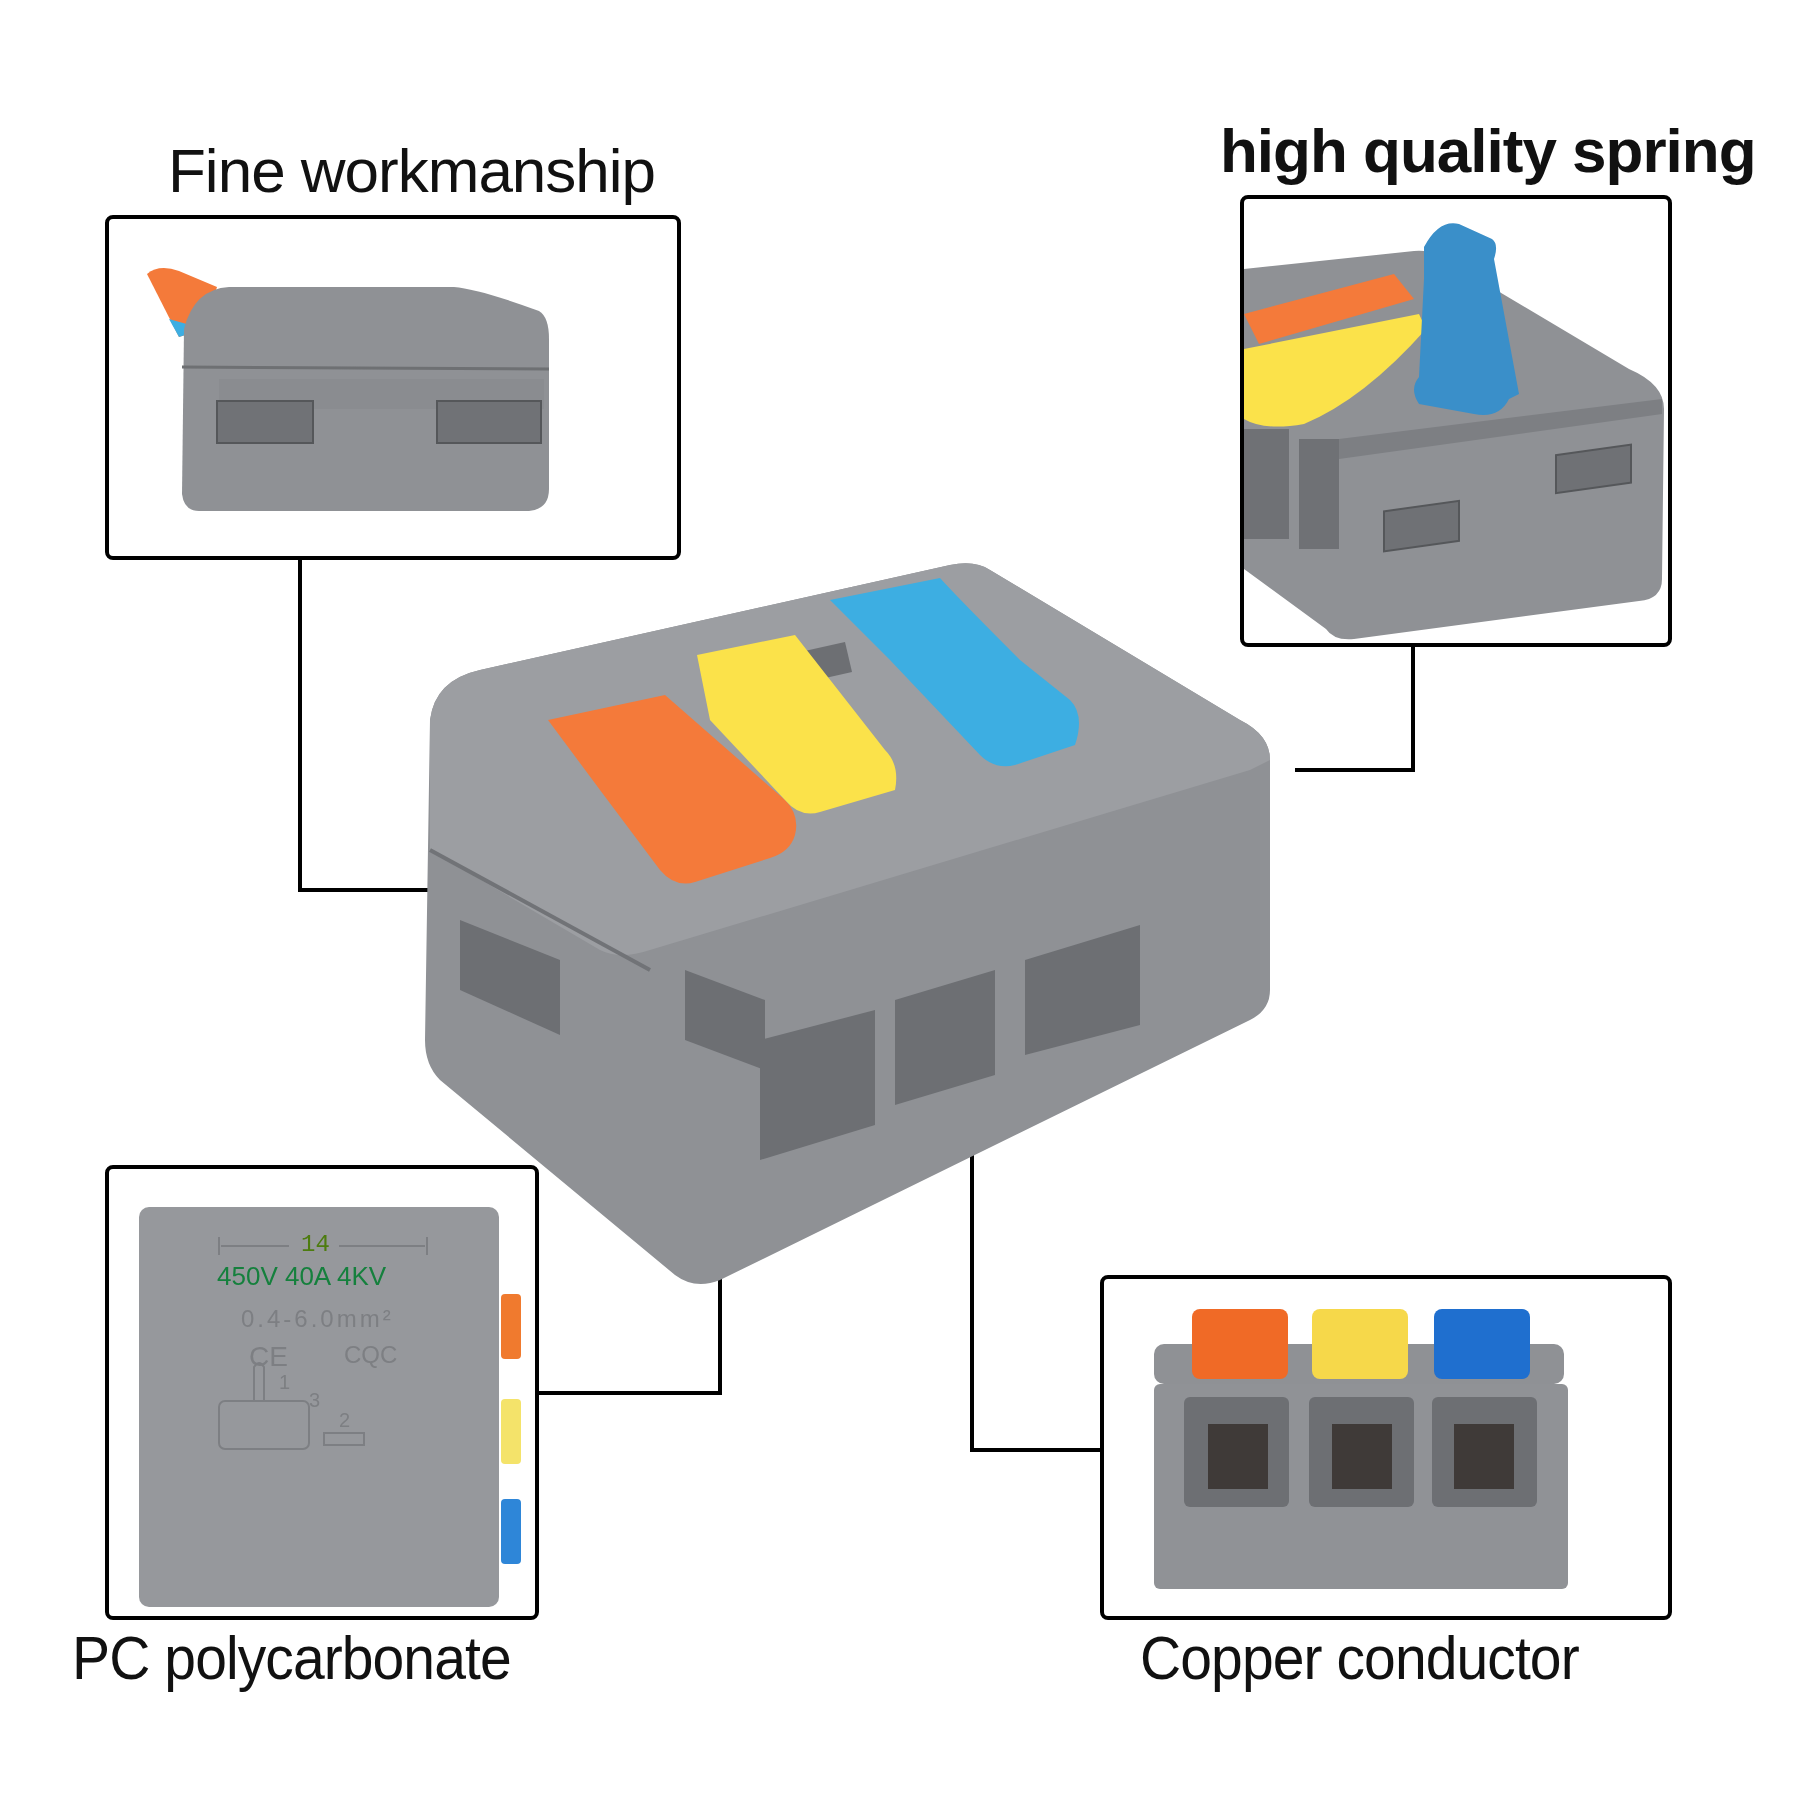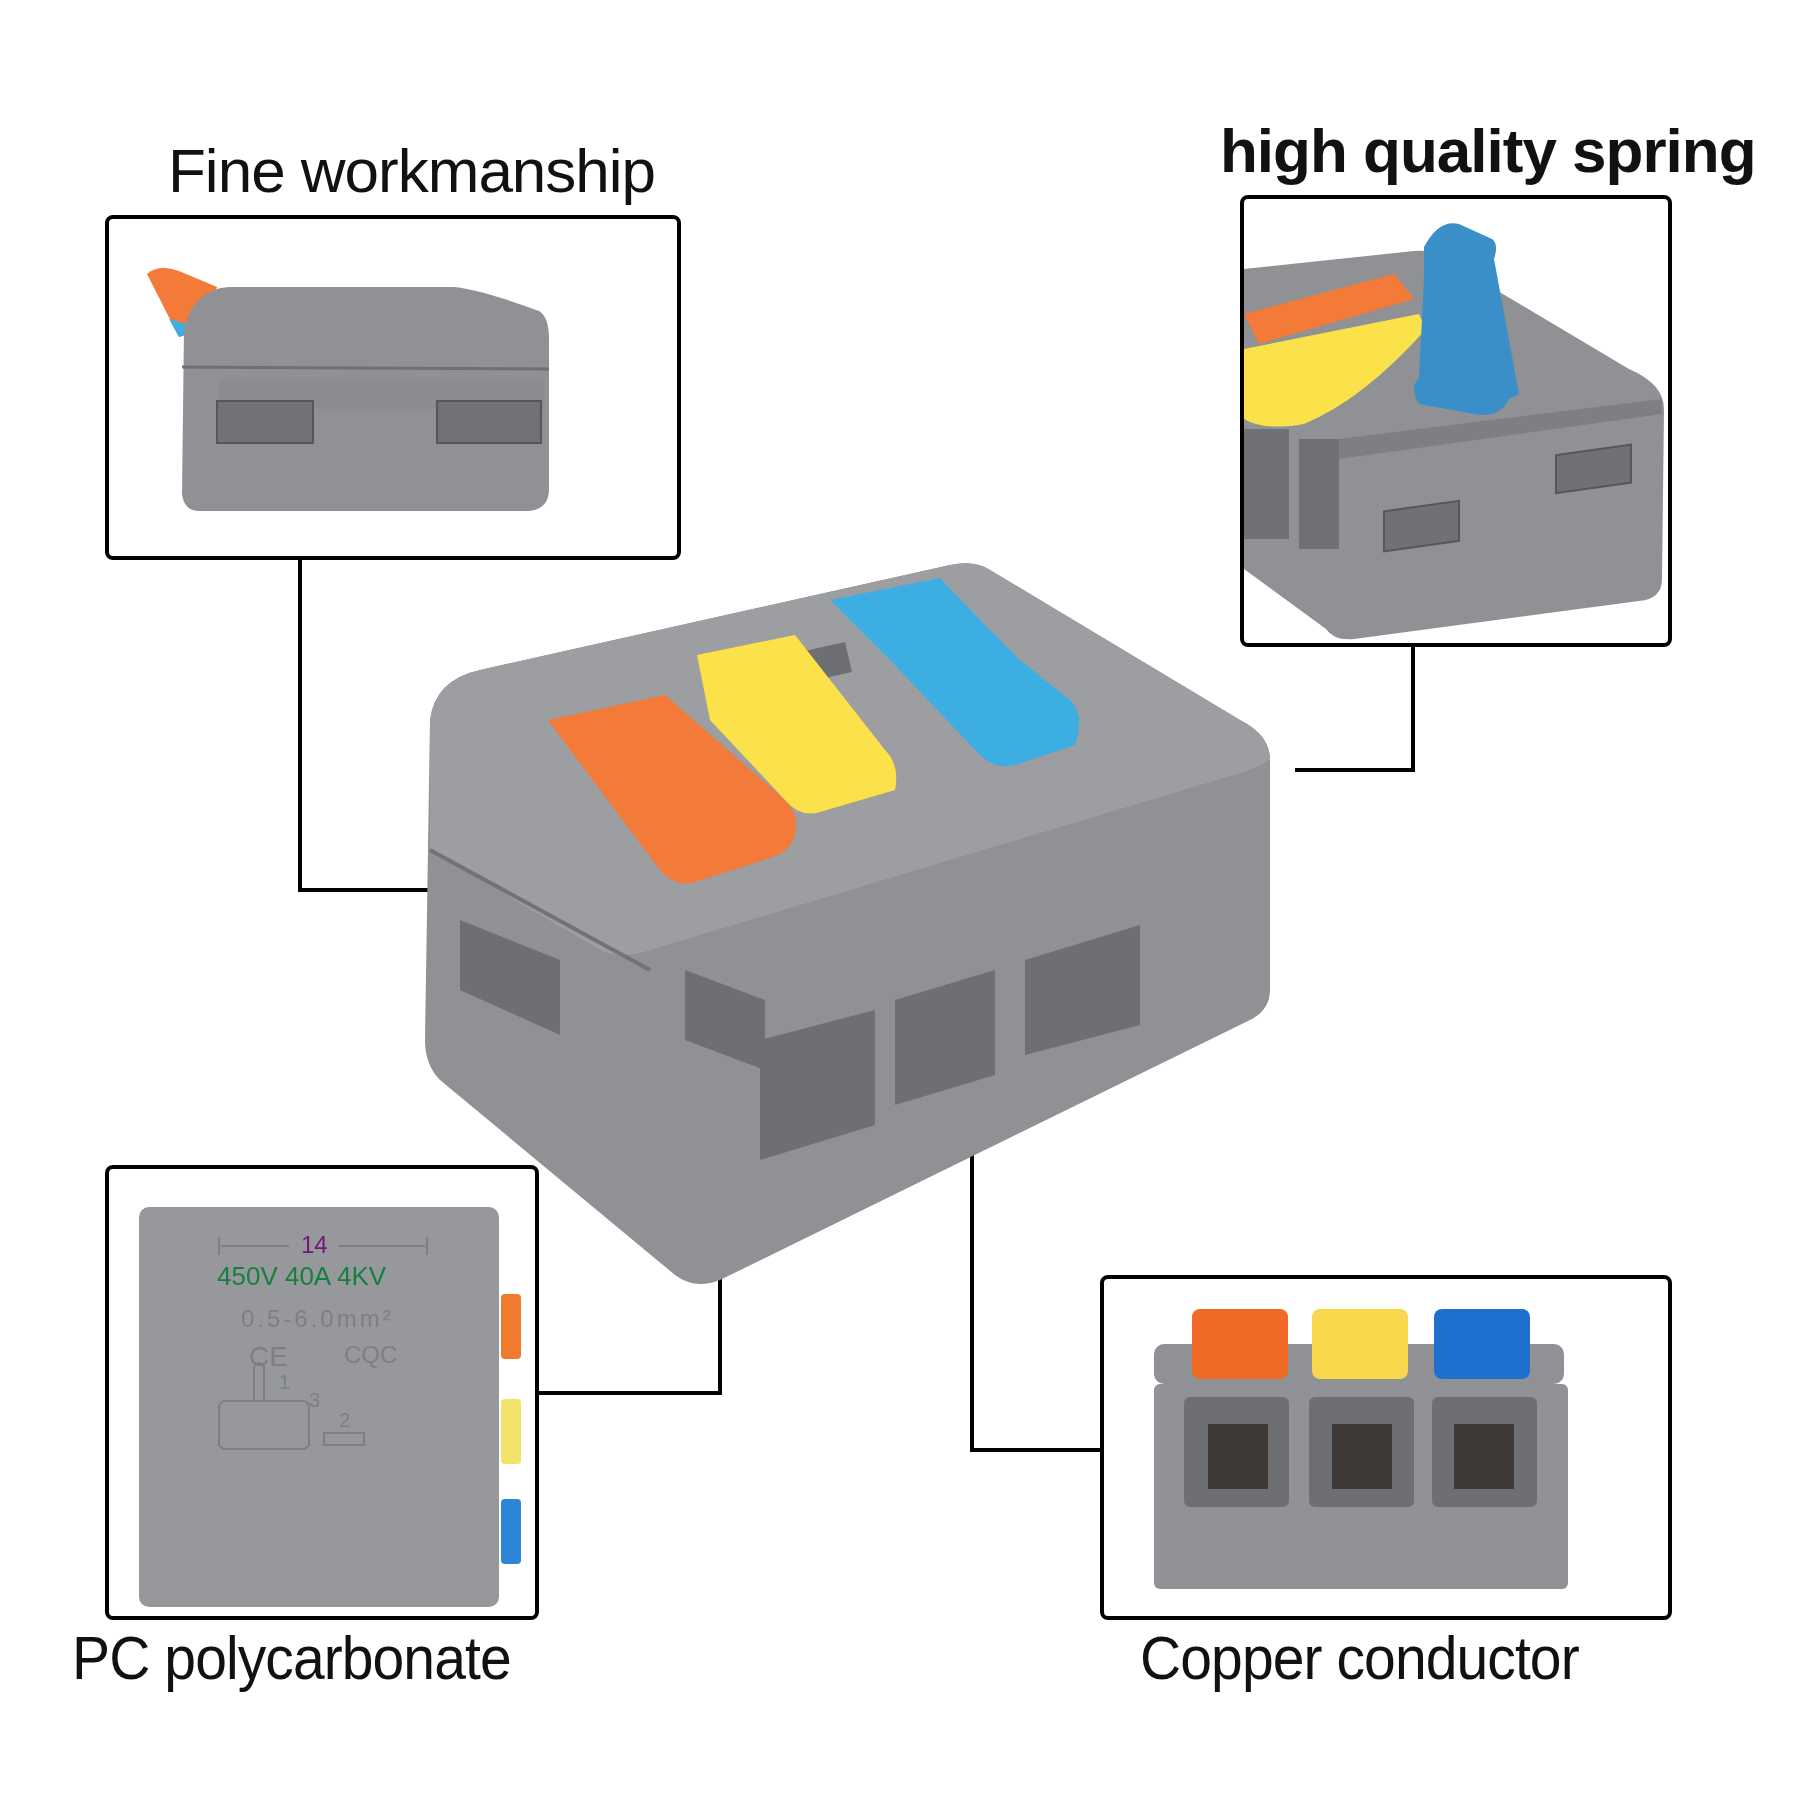--- a/index.html
+++ b/index.html
@@ -68,23 +68,23 @@
     <g fill="none" stroke="#7d7f83" stroke-width="2">
       <line x1="110" y1="68" x2="110" y2="86"></line>
       <line x1="318" y1="68" x2="318" y2="86"></line>
       <line x1="112" y1="77" x2="180" y2="77"></line>
       <line x1="230" y1="77" x2="316" y2="77"></line>
       <rect x="110" y="232" width="90" height="48" rx="6"></rect>
       <path d="M145,232 L145,198 Q150,190 155,198 L155,232"></path>
       <rect x="215" y="264" width="40" height="12"></rect>
     </g>
   </svg>
-  <div style="position:absolute;left:192px;top:62px;font-size:24px;color:#701a75;">14</div>
+  <div style="position:absolute;left:192px;top:62px;font-size:24px;color:#4d7c0f;font-family:Liberation Mono, monospace;">14</div>
   <div style="position:absolute;left:108px;top:92px;font-size:26px;color:#15803d;">450V 40A 4KV</div>
-  <div style="position:absolute;left:132px;top:136px;font-size:24px;color:#7d7f83;letter-spacing:3px;">0.5-6.0mm²</div>
+  <div style="position:absolute;left:132px;top:136px;font-size:24px;color:#7d7f83;letter-spacing:3px;">0.4-6.0mm²</div>
   <div style="position:absolute;left:140px;top:172px;font-size:28px;color:#7d7f83;">CE</div>
   <div style="position:absolute;left:235px;top:172px;font-size:24px;color:#7d7f83;">CQC</div>
   <div style="position:absolute;left:170px;top:202px;font-size:20px;color:#7d7f83;">1</div>
   <div style="position:absolute;left:200px;top:220px;font-size:20px;color:#7d7f83;">3</div>
   <div style="position:absolute;left:230px;top:240px;font-size:20px;color:#7d7f83;">2</div>
 </div>
 
 <div class="inset" style="left:1100px;top:1275px;width:572px;height:345px;">
   <svg width="564" height="337" viewBox="0 0 564 337">
     <rect x="50" y="65" width="410" height="40" rx="10" fill="#8f9195"></rect>

